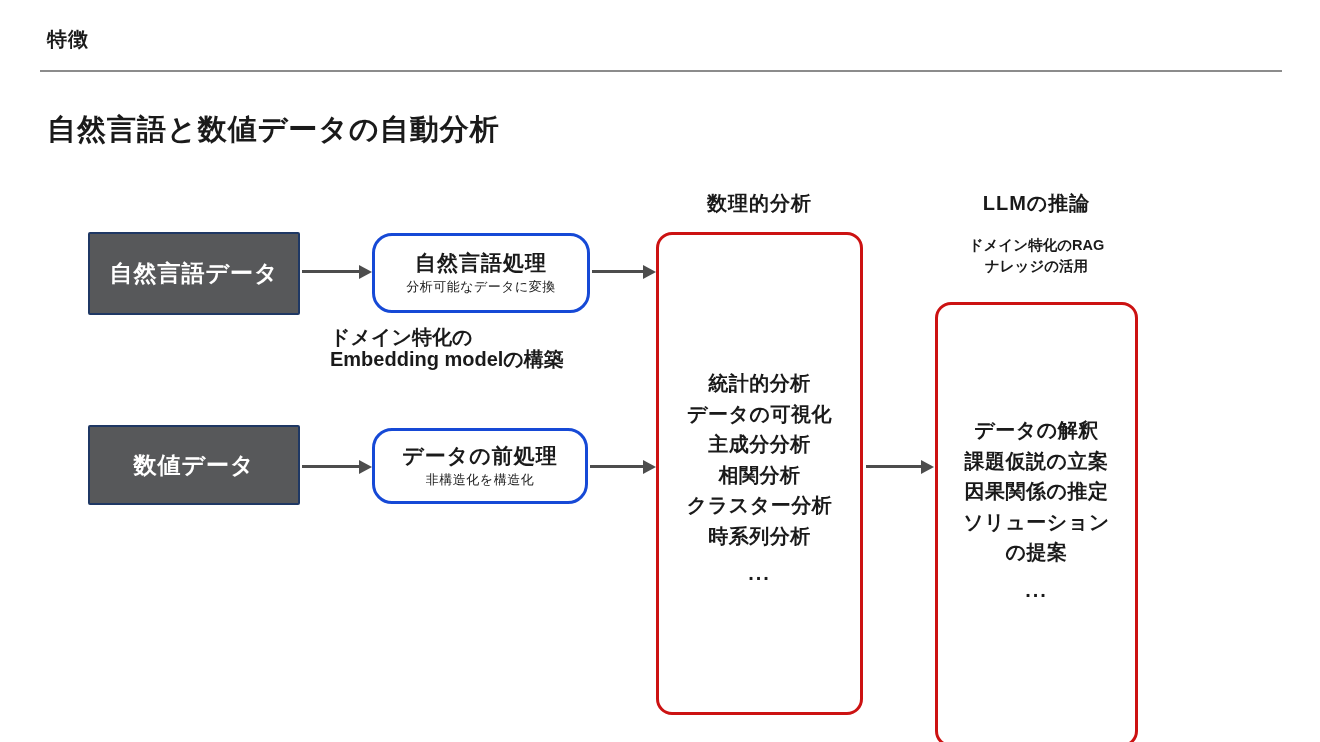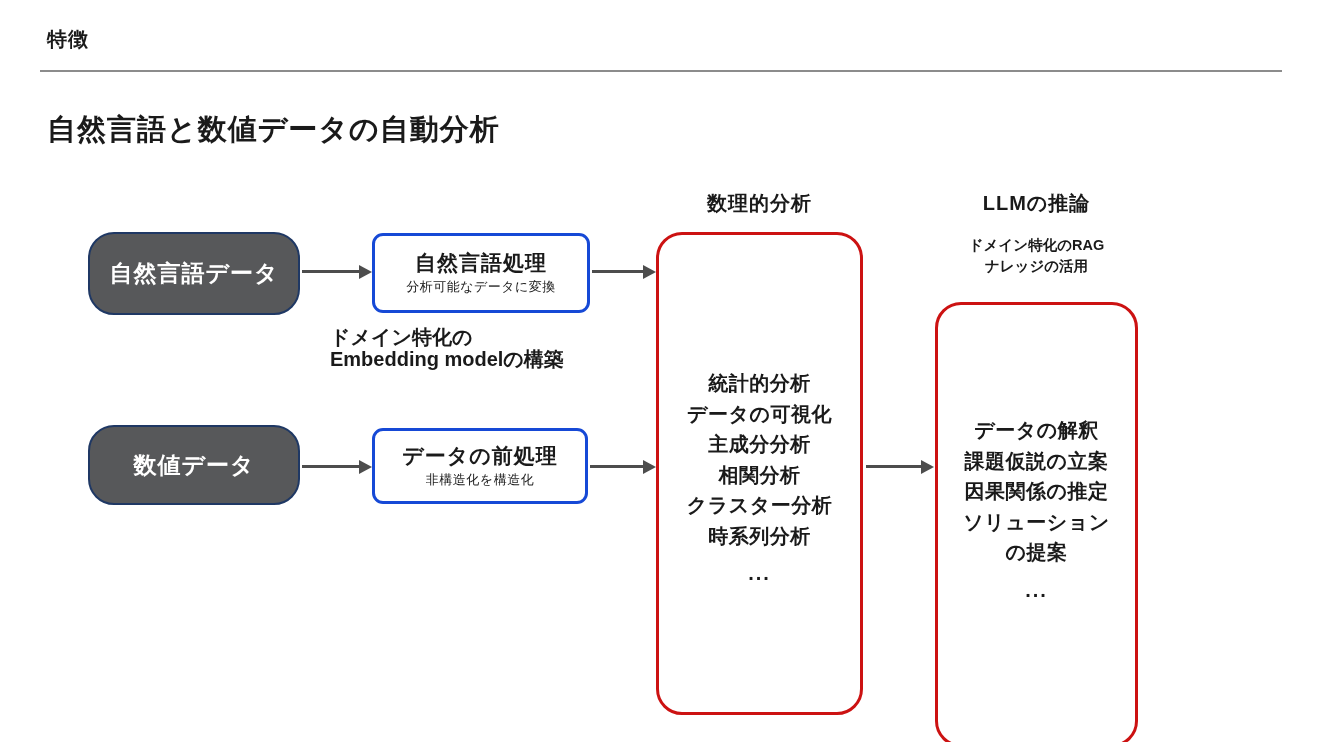--- a/index.html
+++ b/index.html
@@ -24,32 +24,32 @@
   .page-title {
     left:47px; top:110px;
     font-size:29px; font-weight:bold; letter-spacing:1px;
   }
 
   
   .dark-box {
     width:212px;
     background:#57585a;
     border:2.5px solid #1f3864;
-    border-radius:26px;
+    border-radius:2px;
     display:flex; align-items:center; justify-content:center;
     color:#ffffff; font-size:23px; font-weight:bold; letter-spacing:1px;
   }
   .dark-box.row1 { left:88px; top:232px; height:83px; }
   .dark-box.row2 { left:88px; top:425px; height:80px; }
 
   
   .blue-box {
     background:#ffffff;
     border:3px solid #1649d6;
-    border-radius:11px;
+    border-radius:20px;
     display:flex; flex-direction:column; align-items:center; justify-content:center;
     text-align:center;
   }
   .blue-box.row1 { left:372px; top:233px; width:218px; height:80px; }
   .blue-box.row2 { left:372px; top:428px; width:216px; height:76px; }
   .blue-box .bb-title { font-size:21px; font-weight:bold; letter-spacing:1px; line-height:26px; }
   .blue-box .bb-sub   { font-size:13px; font-weight:normal; letter-spacing:0.5px; margin-top:2px; }
 
   .proc-note {
     left:330px; top:326px; width:300px;
@@ -86,21 +86,21 @@
   .llm-subtitle {
     left:920px; top:235px; width:233px;
     text-align:center;
     font-size:14.5px; font-weight:bold; line-height:21px;
   }
 
   
   .red-box {
     background:#ffffff;
     border:3px solid #cc1212;
-    border-radius:26px;
+    border-radius:16px;
   }
   .red-box.analysis { left:656px; top:232px; width:207px; height:483px; }
   .red-box.llm      { left:935px; top:302px; width:203px; height:445px; }
 
   .red-items {
     position:absolute; left:0; width:100%;
     text-align:center;
     font-size:20px; font-weight:bold; letter-spacing:0.5px;
   }
   .red-box.analysis .red-items { top:133px; }

